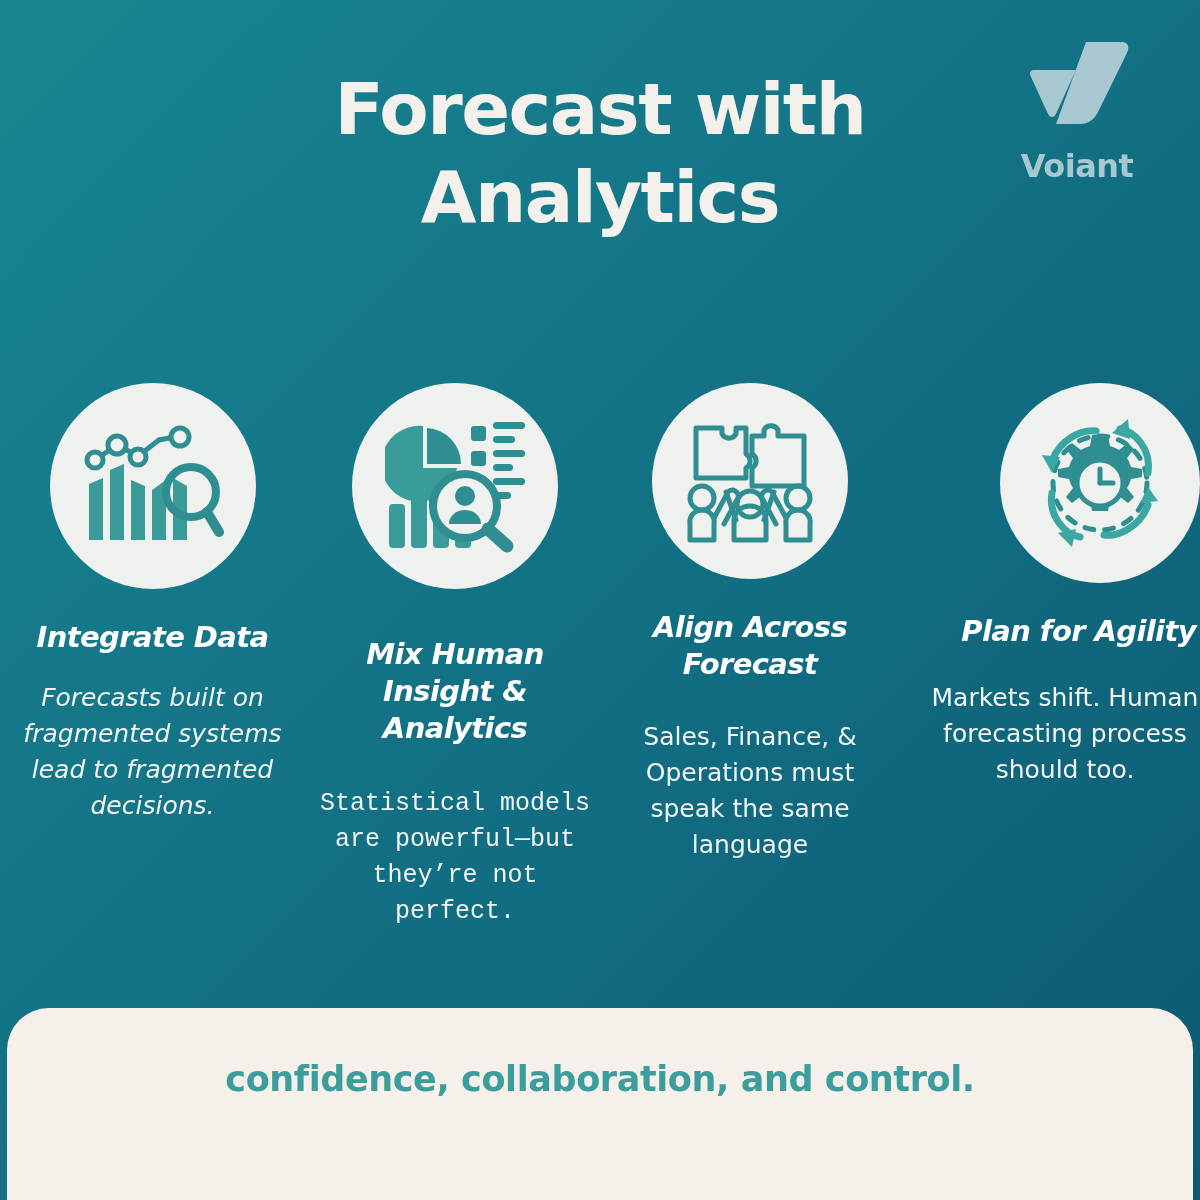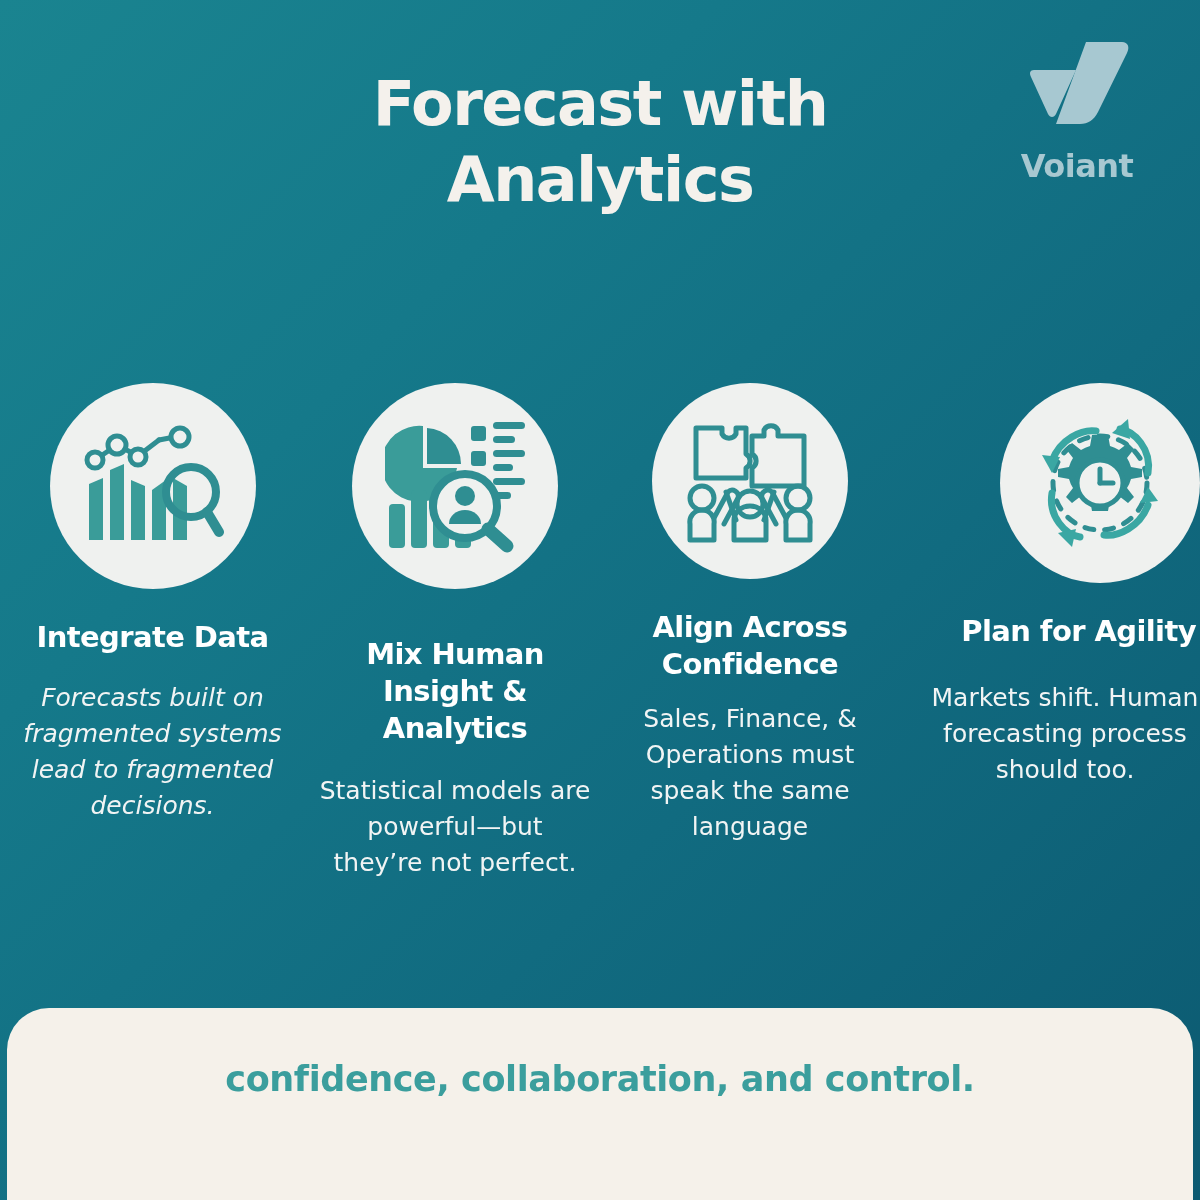--- a/index.html
+++ b/index.html
@@ -50,21 +50,21 @@
   
   .title {
     position: absolute;
     top: 66px;
     left: 0;
     width: 1200px;
     padding: 0 112px;
     text-align: center;
     font-family: "DejaVu Sans", sans-serif;
     font-weight: bold;
-    font-size: 62px;
+    font-size: 72px;
     line-height: 1.22;
     letter-spacing: -1.5px;
     color: #f4f1ec;
   }
 
   
   .cards {
     position: absolute;
     top: 383px;
     left: 0;
@@ -98,32 +98,33 @@
   .card-heading {
     margin-top: 30px;
     font-family: "DejaVu Sans", sans-serif;
     font-weight: bold;
     font-size: 29px;
     line-height: 1.28;
     letter-spacing: -0.6px;
     color: #ffffff;
     text-align: center;
     padding: 0 4px;
+    font-style: italic;
   }
   .card-body {
     font-family: "DejaVu Sans", sans-serif;
     font-weight: normal;
     font-size: 25px;
     line-height: 1.44;
     color: #f1f4f4;
     text-align: center;
   }
   .card-1 .card-body { margin-top: 24px; width: 278px; font-style: italic; }
-  .card-2 .card-body { margin-top: 9px; width: 272px; }
-  .card-3 .card-body { margin-top: 18px; width: 290px; }
+  .card-2 .card-body { margin-top: 22px; width: 272px; font-family: Liberation Mono, monospace; }
+  .card-3 .card-body { margin-top: 36px; width: 290px; }
   .card-4 .card-body { margin-top: 30px; width: 270px; }
 
   
   .banner {
     position: absolute;
     left: 7px;
     right: 7px;
     top: 1008px;
     bottom: -46px;
     background: #f5f1ea;
@@ -256,21 +257,21 @@
             <path d="M50 124 L50 104 a16 14 0 0 1 32 0 L82 124 Z"></path>
             <path d="M52 104 L42 76"></path>
             <path d="M80 104 L90 76"></path>
 
             <circle cx="114" cy="82" r="12"></circle>
             <path d="M102 108 a12 12 0 0 1 12 -14 a12 12 0 0 1 12 14 L126 124 L102 124 Z"></path>
             <path d="M102 102 L88 76 a6 6 0 0 0 -10 6 L92 108"></path>
           </g>
         </svg>
       </div>
-      <div class="card-heading">Align Across Confidence</div>
+      <div class="card-heading">Align Across Forecast</div>
       <div class="card-body">Sales, Finance, &amp; Operations must speak the same language</div>
     </div>
 
     <div class="card card-4">
       <div class="icon-circle">
         <svg width="140" height="140" viewBox="0 0 140 140">
 
           <circle cx="70" cy="70" r="47" fill="none" stroke="#2f8e92" stroke-width="5" stroke-linecap="round" stroke-dasharray="9 11"></circle>
 
           <g fill="#2f8e92">

